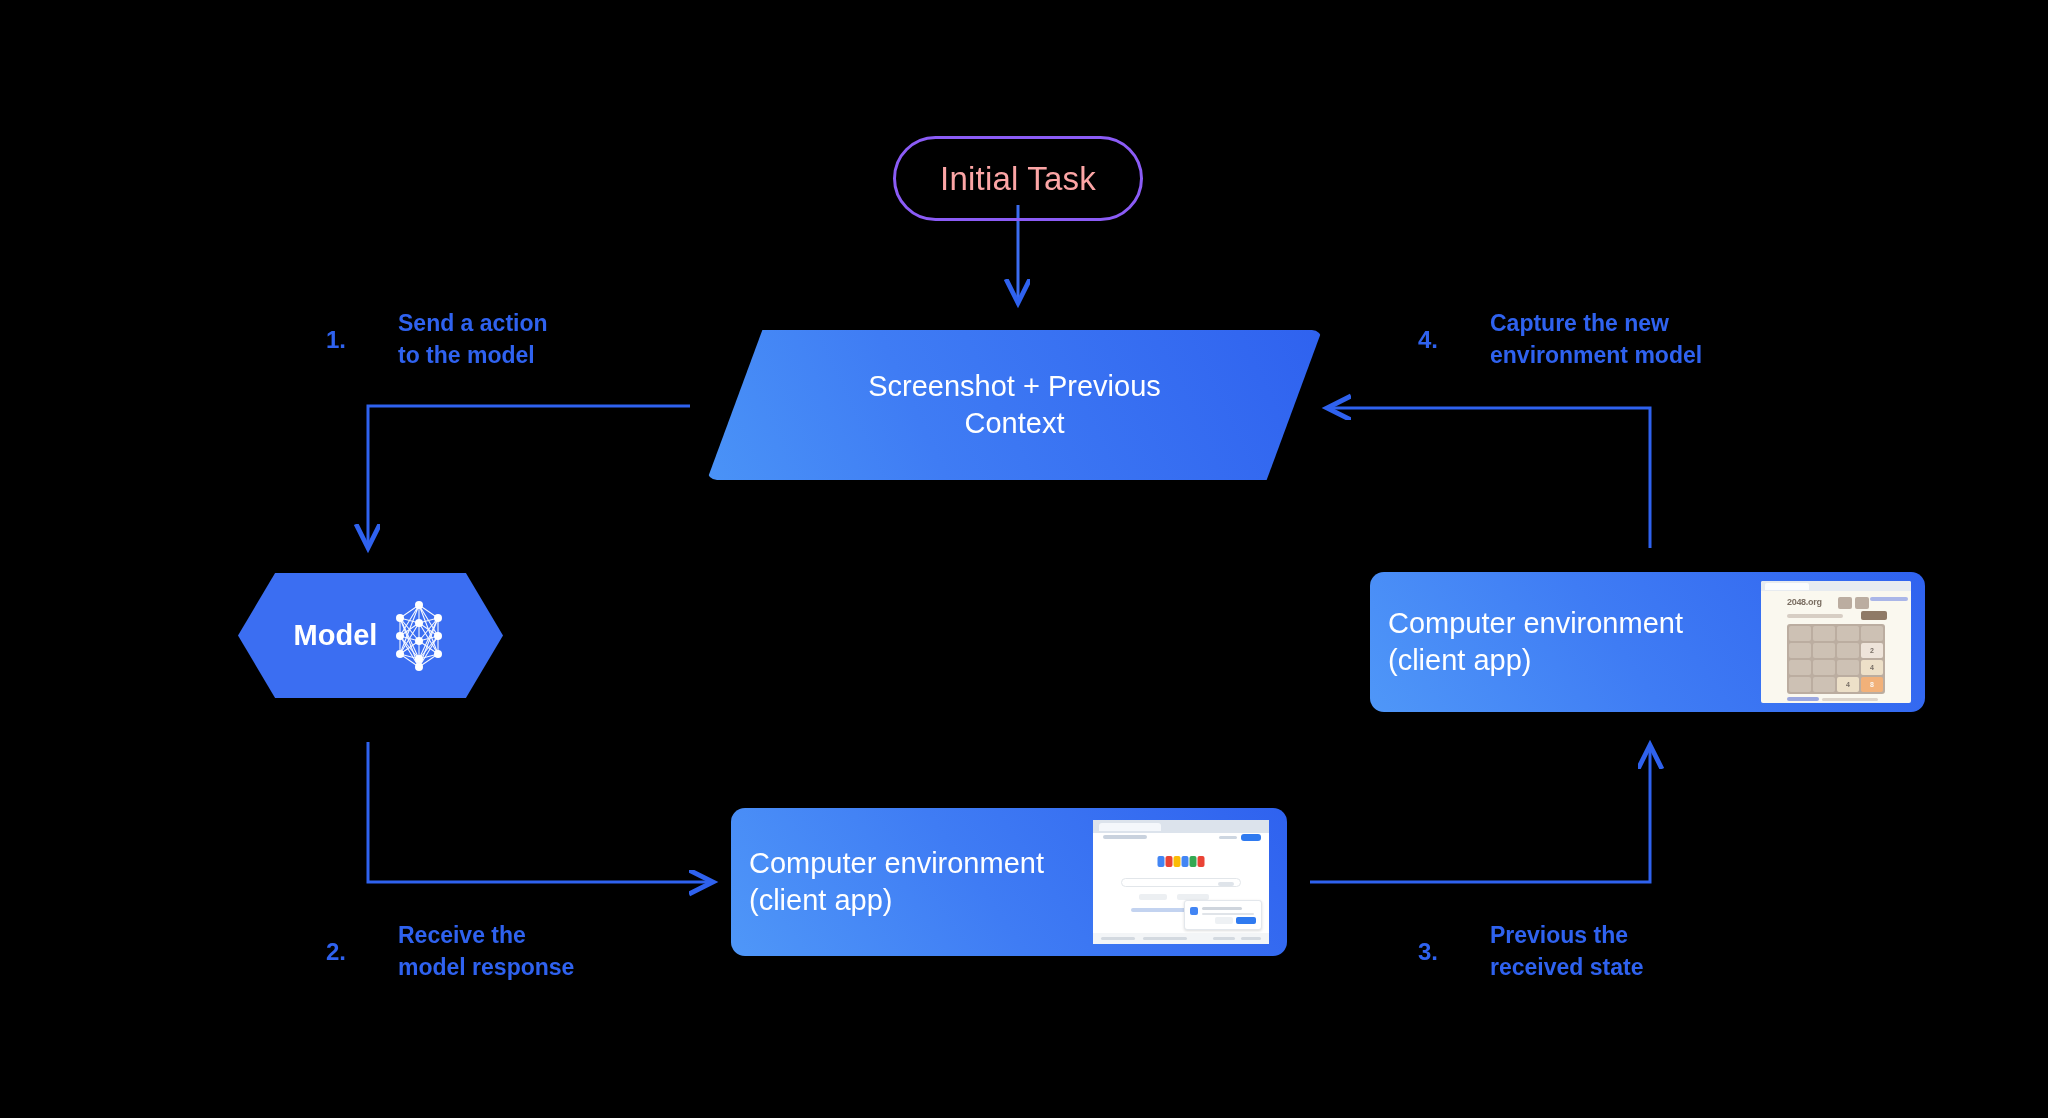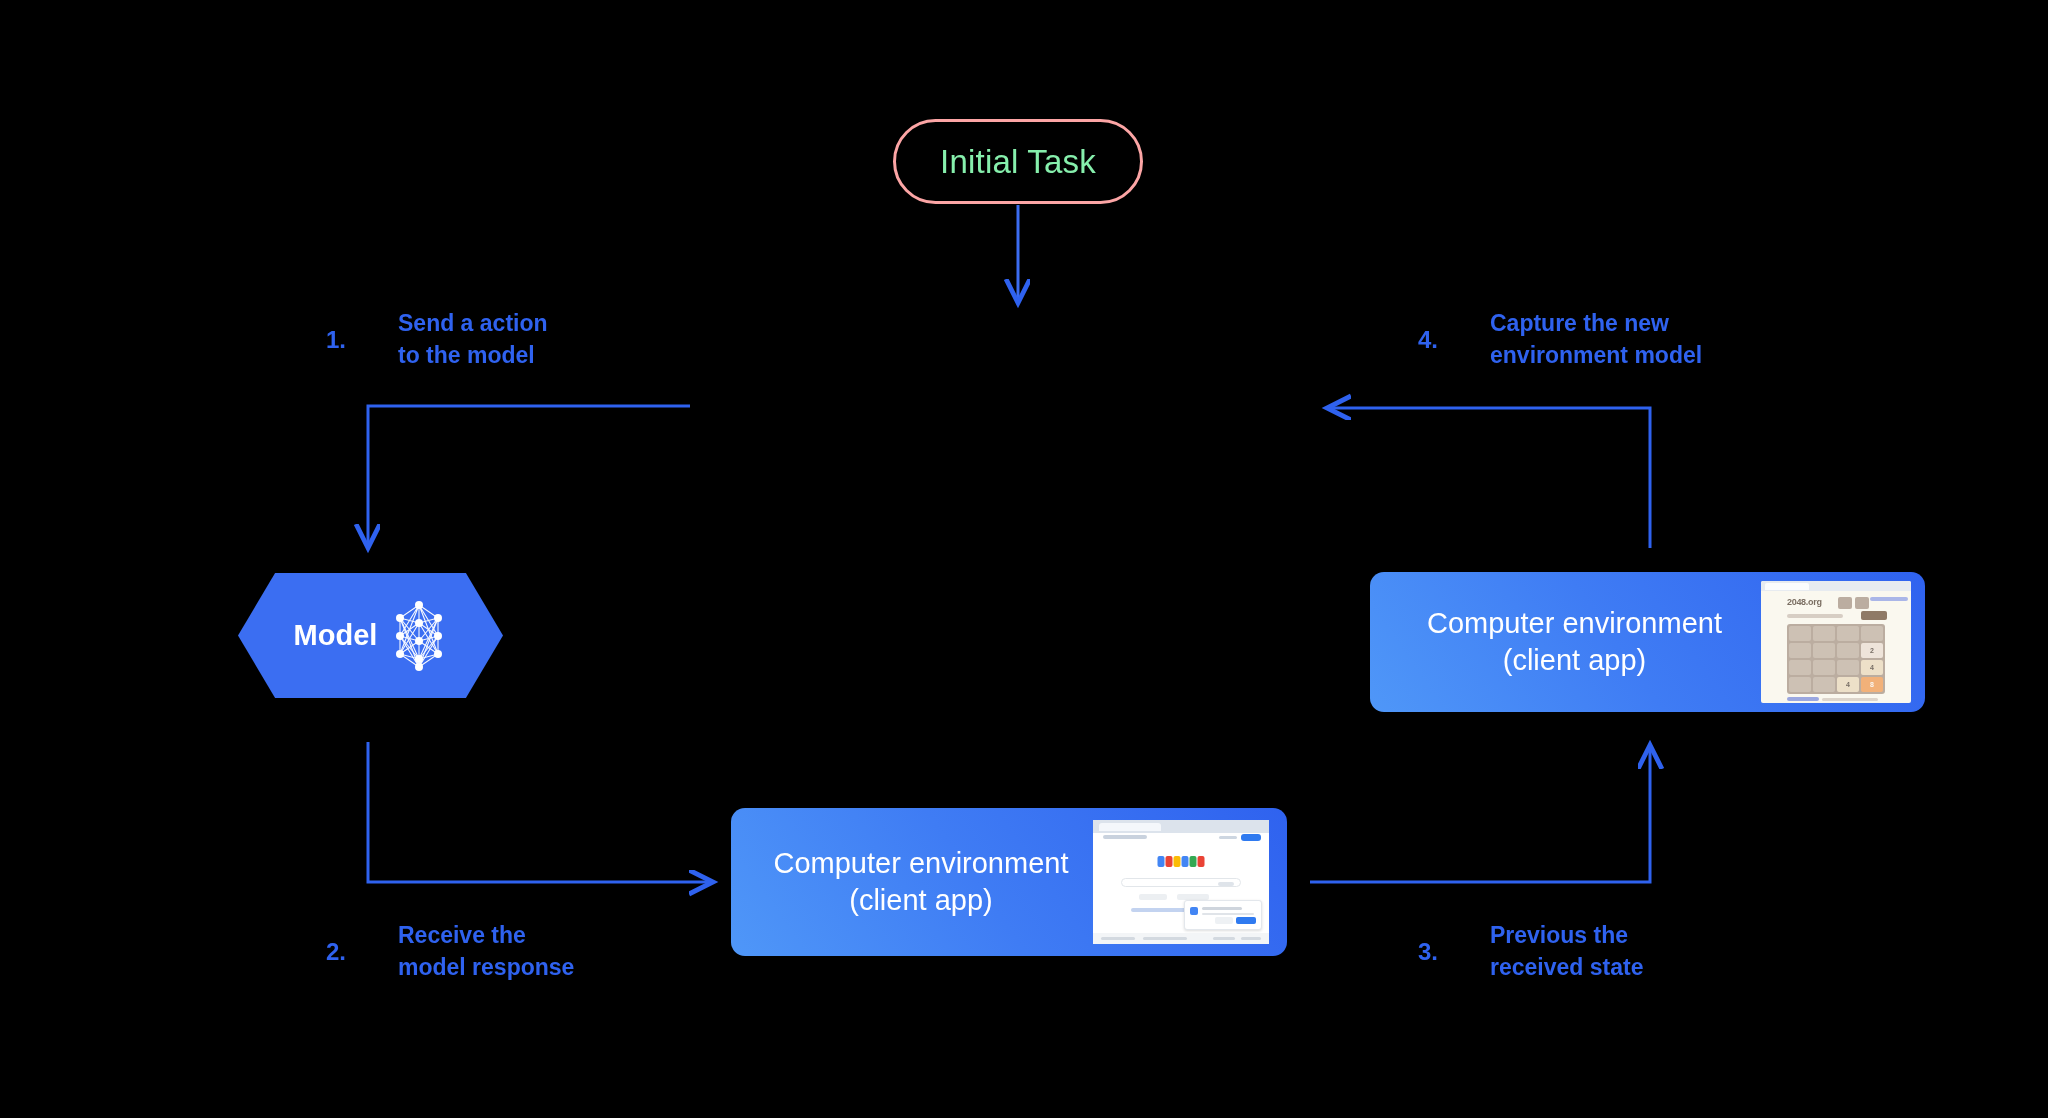--- a/index.html
+++ b/index.html
@@ -7,26 +7,26 @@
     width: 2048px; height: 1118px;
     background: #000000;
     font-family: "Liberation Sans", sans-serif;
     overflow: hidden;
   }
   #stage { position: relative; width: 2048px; height: 1118px; background: #000; }
 
   
   .pill {
     position: absolute;
-    left: 893px; top: 119px;
+    left: 893px; top: 136px;
     width: 250px; height: 85px;
-    border: 3px solid #fca5a5;
+    border: 3px solid #8b5cf6;
     border-radius: 46px;
     display: flex; align-items: center; justify-content: center;
-    color: #86efac;
+    color: #fca5a5;
     font-size: 33px;
     letter-spacing: .2px;
   }
 
   
   .para-wrap {
     position: absolute;
     left: 707px; top: 330px;
     width: 615px; height: 150px;
   }
@@ -65,21 +65,21 @@
 
   
   .card {
     position: absolute;
     border-radius: 14px;
     background: linear-gradient(55deg, #4f97f8 0%, #3f7cf4 45%, #2f62ef 100%);
     display: flex; align-items: center;
     overflow: hidden;
   }
   .card-label {
-    color: #fff; font-size: 29px; line-height: 1.28; text-align: center;
+    color: #fff; font-size: 29px; line-height: 1.28; text-align: left;
     flex: 1 1 auto; padding-left: 18px;
   }
   .card-thumb { flex: 0 0 auto; }
 
   #card-right { left: 1370px; top: 572px; width: 555px; height: 140px; }
   #card-bottom { left: 731px; top: 808px; width: 556px; height: 148px; }
 
   
   .step { position: absolute; color: #2f62ef; font-weight: bold; }
   .step .num { position: absolute; left: 0; top: 18px; font-size: 24px; }
@@ -155,20 +155,27 @@
 
     <path d="M1310,882 L1650,882 L1650,748" stroke="#2f62ef" stroke-width="3" fill="none" marker-end="url(#ah)"></path>
 
     <path d="M1650,548 L1650,408 L1330,408" stroke="#2f62ef" stroke-width="3" fill="none" marker-end="url(#ah)"></path>
   </svg>
 
   <div class="pill">
     <span>Initial Task</span>
   </div>
 
+  <div class="para-wrap">
+    <div class="para-bg"></div>
+    <div class="para-text">
+      <span>Screenshot + Previous</span>
+      <span>Context</span>
+    </div>
+  </div>
 
   <div class="hex-wrap">
     <div class="hex-bg"></div>
     <div class="hex-content">
       <span class="hex-label">Model</span>
       <svg class="nn-icon" viewBox="0 0 56 72">
         <g stroke="#ffffff" stroke-width="1.1" fill="none" opacity="0.95">
           <path d="M28,5 L9,18 L9,36 L9,54 L28,67 L47,54 L47,36 L47,18 Z"></path>
           <path d="M28,5 L9,36 M28,5 L47,36 M28,5 L9,54 M28,5 L47,54"></path>
           <path d="M28,67 L9,18 M28,67 L47,18 M28,67 L9,36 M28,67 L47,36"></path>

